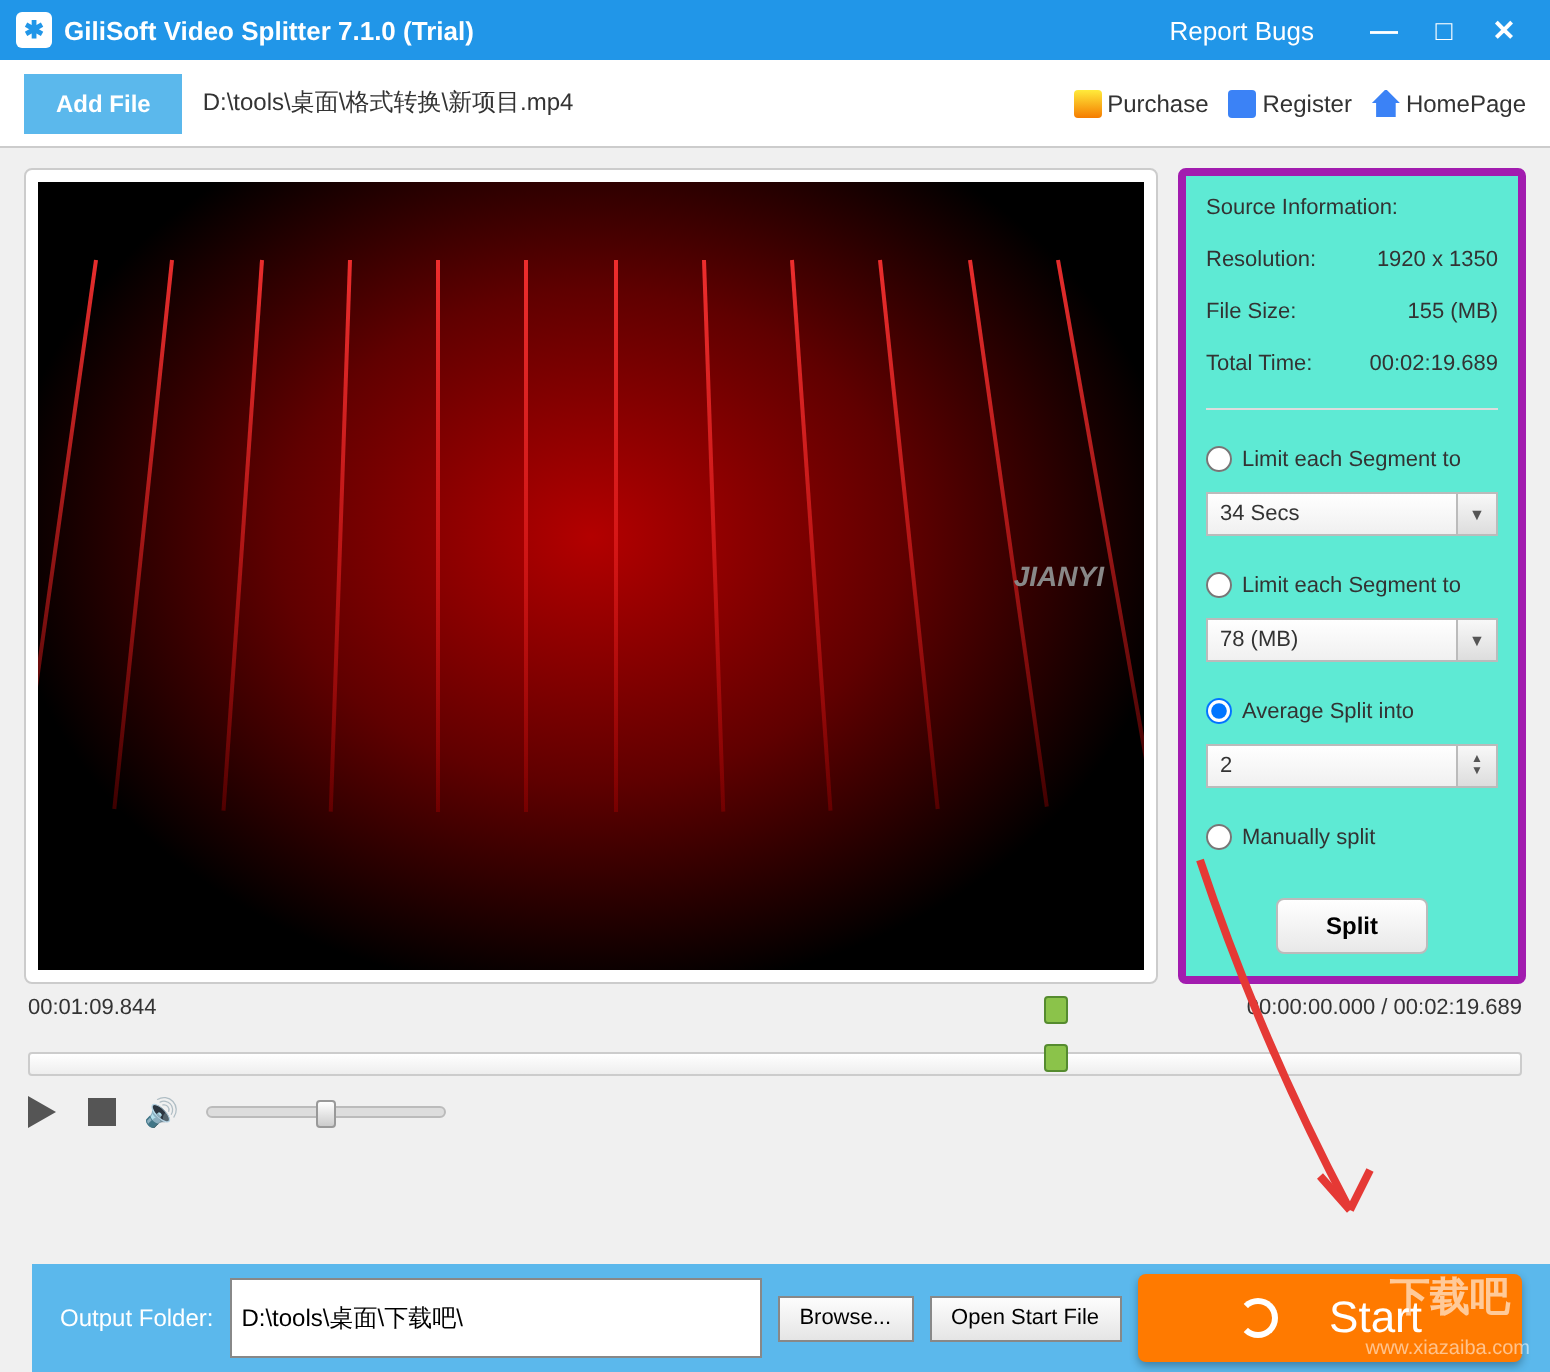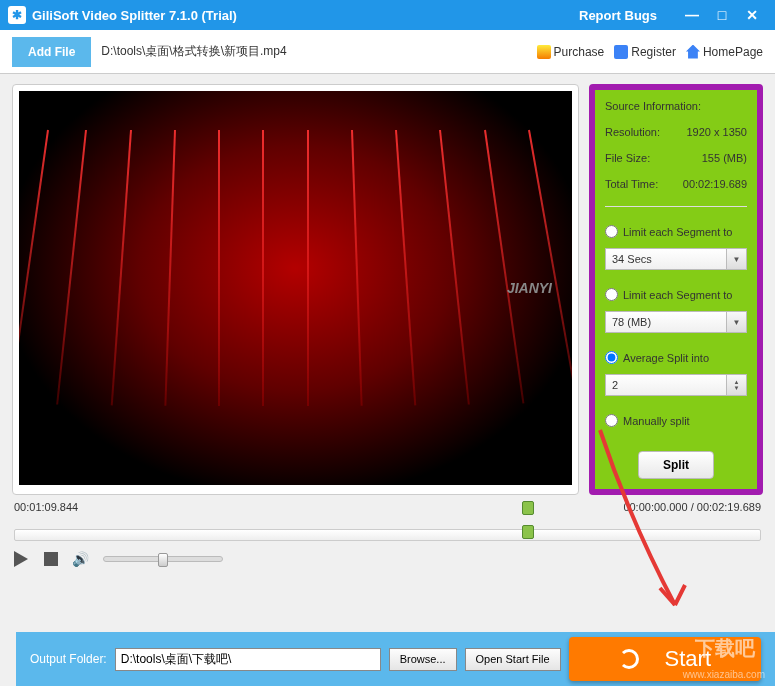--- a/index.html
+++ b/index.html
@@ -1,21 +1,21 @@
 <!DOCTYPE html>
 <html><head>
 <meta charset="utf-8">
 <style>
 * { box-sizing: border-box; margin: 0; padding: 0; font-family: "Segoe UI", Tahoma, sans-serif; }
 body { background: #f0f0f0; width: 775px; height: 686px; overflow: hidden; position: relative; }
 
 .titlebar { height: 30px; background: #2196e8; color: #fff; display: flex; align-items: center; padding: 0 8px; font-size: 13px; font-weight: bold; }
 .titlebar .logo { width: 18px; height: 18px; background: #fff; border-radius: 3px; margin-right: 6px; display: flex; align-items: center; justify-content: center; color: #2196e8; font-size: 12px; }
 .titlebar .spacer { flex: 1; }
-.titlebar .tb-link { margin-right: 20px; cursor: pointer; font-weight: bold; }
+.titlebar .tb-link { margin-right: 20px; cursor: pointer; font-weight: normal; }
 .titlebar .winbtn { width: 30px; text-align: center; cursor: pointer; font-size: 14px; font-weight: bold; }
 
 .toolbar { height: 44px; background: #fff; border-bottom: 1px solid #ccc; display: flex; align-items: center; padding: 0 12px; gap: 10px; }
 .add-file { background: #5bb8ec; color: #fff; border: none; padding: 8px 16px; font-size: 12px; font-weight: bold; cursor: pointer; }
 .file-path { flex: 1; font-size: 12px; color: #333; }
 .link-btn { font-size: 12px; color: #333; cursor: pointer; display: flex; align-items: center; gap: 3px; }
 .link-btn .ico { width: 14px; height: 14px; border-radius: 2px; }
 .ico-purchase { background: linear-gradient(#ffeb3b,#f57c00); }
 .ico-register { background: #3b82f6; border-radius: 50%; }
 .ico-home { background: #3b82f6; clip-path: polygon(50% 0, 100% 50%, 85% 50%, 85% 100%, 15% 100%, 15% 50%, 0 50%); }
@@ -26,21 +26,21 @@
 .video-preview { width: 100%; height: 394px; background: #000; position: relative; overflow: hidden; }
 .video-preview::before { content:""; position:absolute; inset:0; background: radial-gradient(ellipse at center 45%, rgba(255,0,0,0.7), rgba(120,0,0,0.8) 40%, #000 75%); }
 .stage-lights { position: absolute; top: 10%; left: 0; right: 0; bottom: 20%; }
 .stage-lights span { position: absolute; top: 0; width: 2px; height: 100%; background: linear-gradient(rgba(255,50,50,0.9), rgba(200,0,0,0.3)); transform-origin: top; }
 .watermark { position: absolute; top: 50%; left: 50%; transform: translate(-50%,-50%); color: #fff; opacity: 0.85; font-size: 18px; font-weight: bold; letter-spacing: 1px; display: flex; align-items: center; gap: 6px; }
 .wm-dots { display: grid; grid-template-columns: repeat(2,6px); gap: 2px; }
 .wm-dots i { width: 6px; height: 6px; background: #fff; border-radius: 50%; display: block; }
 .wm-small { font-size: 8px; color: #fff; opacity: 0.8; margin-left: 6px; }
 .wm-right { position: absolute; right: 20px; top: 50%; transform: translateY(-50%); color: #888; font-size: 14px; font-style: italic; font-weight: bold; }
 
-.right-pane { width: 174px; border: 6px solid #a21caf; border-radius: 4px; background: #84cc16; padding: 10px 10px; font-size: 11px; color: #333; display: flex; flex-direction: column; gap: 6px; }
+.right-pane { width: 174px; border: 4px solid #a21caf; border-radius: 4px; background: #5eead4; padding: 10px 10px; font-size: 11px; color: #333; display: flex; flex-direction: column; gap: 6px; }
 .info-row { display: flex; justify-content: space-between; padding: 4px 0; }
 .divider { border-top: 1px solid #ddd; margin: 6px 0; }
 .radio-row { display: flex; align-items: center; gap: 5px; margin-top: 6px; }
 .radio-row input { margin: 0; }
 .dd { width: 100%; height: 22px; border: 1px solid #bbb; background: linear-gradient(#fff,#f0f0f0); display: flex; align-items: center; padding: 0 6px; margin-top: 4px; position: relative; }
 .dd .arrow, .spin .arrows { position: absolute; right: 0; top: 0; bottom: 0; width: 20px; background: linear-gradient(#f8f8f8,#ddd); border-left: 1px solid #bbb; display: flex; align-items: center; justify-content: center; font-size: 8px; color: #555; }
 .spin { position: relative; }
 .spin .arrows { flex-direction: column; font-size: 6px; line-height: 1; }
 .split-btn { margin: 18px auto 0; display: block; width: 76px; height: 28px; border: 1px solid #bbb; border-radius: 4px; background: linear-gradient(#fff,#e8e8e8); font-size: 12px; font-weight: bold; cursor: pointer; }
 
@@ -54,21 +54,21 @@
 .controls { display: flex; align-items: center; gap: 14px; padding: 8px 14px 14px; }
 .ctrl-btn { width: 16px; height: 16px; cursor: pointer; }
 .play { border-left: 14px solid #555; border-top: 8px solid transparent; border-bottom: 8px solid transparent; }
 .stop { background: #555; width: 14px; height: 14px; }
 .vol-icon { color: #555; font-size: 14px; }
 .volume { width: 120px; height: 6px; background: #ddd; border: 1px solid #bbb; border-radius: 3px; position: relative; }
 .volume .thumb { position: absolute; left: 45%; top: -4px; width: 10px; height: 14px; background: linear-gradient(#fff,#ccc); border: 1px solid #999; border-radius: 2px; }
 
 .bottom-bar { position: absolute; bottom: 0; left: 16px; right: 0; height: 54px; background: #5bb8ec; display: flex; align-items: center; padding: 0 14px; gap: 8px; }
 .bottom-bar .lbl { color: #fff; font-size: 12px; }
-.bottom-bar input[type=text] { flex: 1; max-width: 310px; height: 23px; border: 1px solid #888; padding: 0 5px; font-size: 12px; background: #fff; }
+.bottom-bar input[type=text] { flex: 1; max-width: 310px; height: 40px; border: 1px solid #888; padding: 0 5px; font-size: 12px; background: #fff; }
 .bottom-bar .bbtn { height: 23px; padding: 0 10px; font-size: 11px; border: 1px solid #888; background: linear-gradient(#fdfdfd,#e5e5e5); cursor: pointer; }
 .start-btn { margin-left: auto; height: 44px; padding: 0 50px; background: #ff7a00; color: #fff; border: none; border-radius: 4px; font-size: 22px; display: flex; align-items: center; gap: 26px; cursor: pointer; box-shadow: 0 2px 4px rgba(0,0,0,0.3); }
 .start-btn .refresh { width: 20px; height: 20px; border: 3px solid #fff; border-left-color: transparent; border-radius: 50%; position: relative; }
 
 .arrow-annot { position: absolute; top: 420px; left: 590px; width: 120px; height: 200px; pointer-events: none; }
 .arrow-annot svg { width: 100%; height: 100%; }
 
 .wm-url { position: absolute; bottom: 6px; right: 10px; color: rgba(255,255,255,0.55); font-size: 10px; pointer-events: none; }
 .wm-logo { position: absolute; bottom: 24px; right: 20px; color: rgba(255,255,255,0.6); font-size: 20px; font-weight: bold; pointer-events: none; }
 </style>

